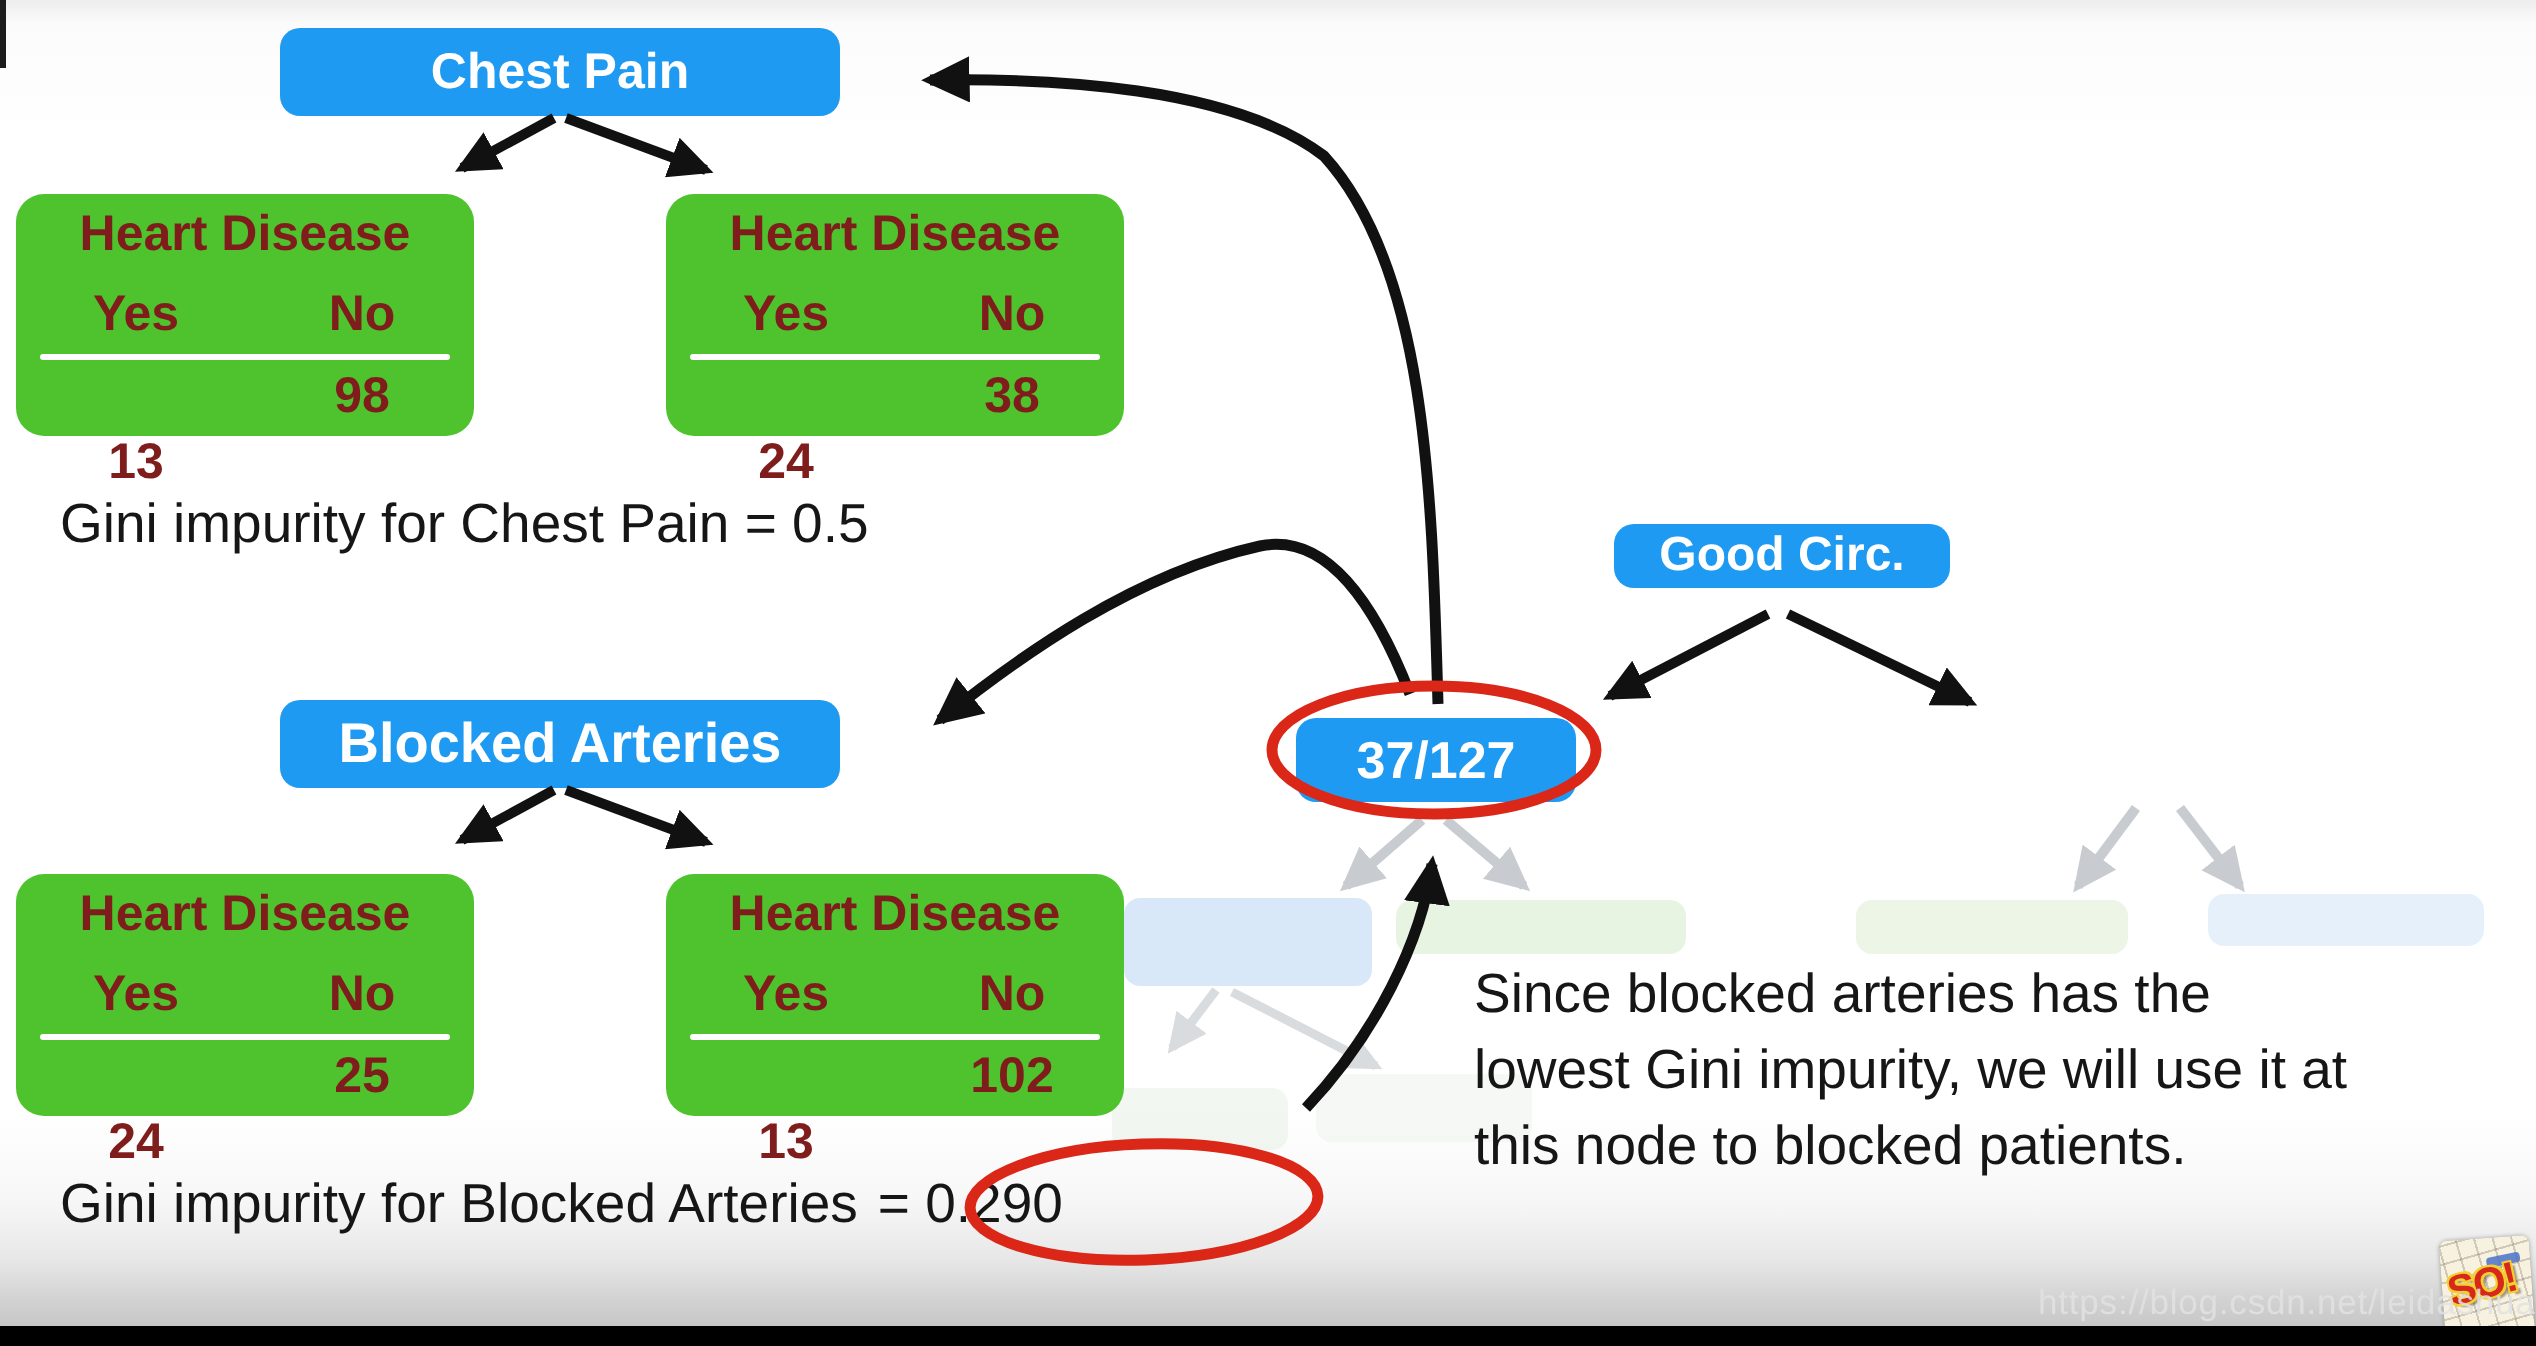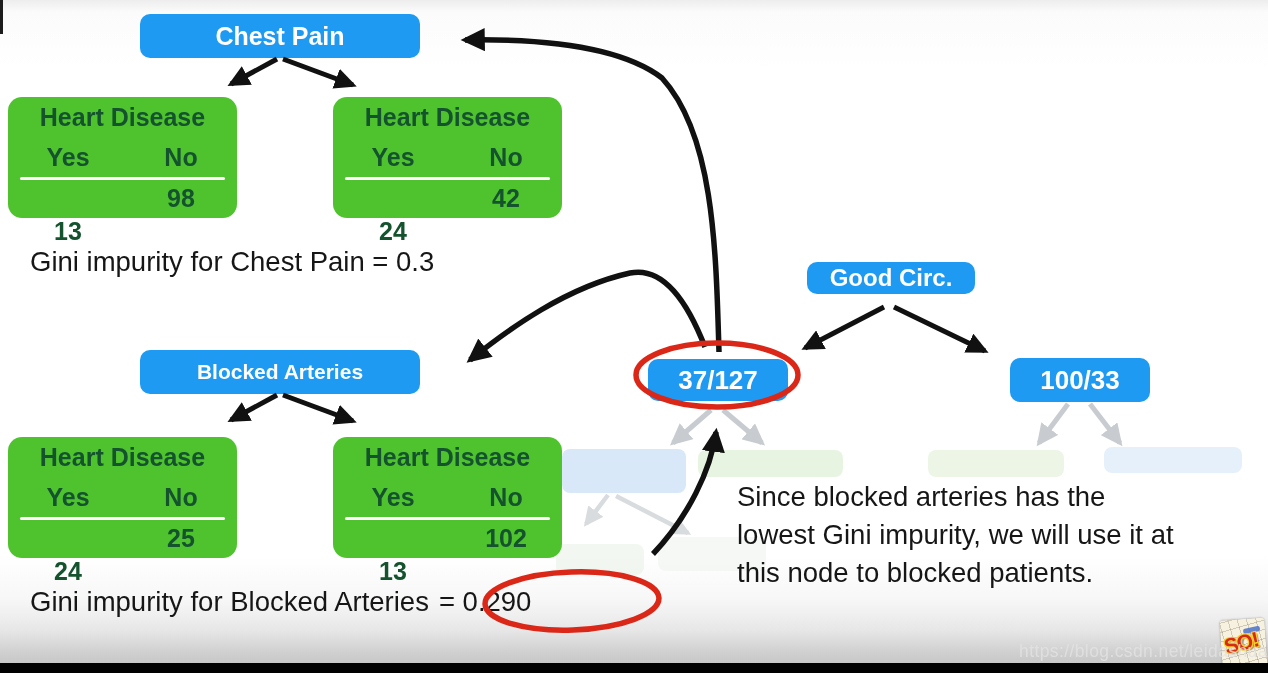--- a/index.html
+++ b/index.html
@@ -8,27 +8,27 @@
     font-family:"Liberation Sans","DejaVu Sans",sans-serif;
     background:linear-gradient(180deg,#ededed 0px,#fbfbfb 12px,#ffffff 70px,#ffffff 555px,#f7f7f7 600px,#e7e7e7 630px,#d2d2d2 650px,#c7c7c7 663px);
     padding-left:22px;
   }
   .edge-sliver{position:absolute;left:0;top:0;width:3px;height:34px;background:#1c1c1c;z-index:4;}
   .node{
     position:absolute;display:flex;align-items:center;justify-content:center;
     background:#1e9af2;color:#fff;font-weight:bold;border-radius:10px;z-index:2;
   }
   .node-cp{left:140px;top:14px;width:280px;height:44px;font-size:25px;}
-  .node-ba{left:140px;top:350px;width:280px;height:44px;font-size:21px;}
+  .node-ba{left:140px;top:350px;width:280px;height:44px;font-size:28px;}
   .node-gc{left:807px;top:262px;width:168px;height:32px;font-size:24px;}
   .node-37{left:648px;top:359px;width:140px;height:42px;font-size:26px;text-align:right;}
   .node-100{left:1010px;top:358px;width:140px;height:44px;font-size:26px;}
   .hdt{
     position:absolute;width:229px;height:121px;background:#4fc32e;border-radius:14px;
-    color:#14532d;font-weight:bold;font-size:25px;z-index:2;
+    color:#7f1d1d;font-weight:bold;font-size:25px;z-index:2;
   }
   .hdt-title{position:absolute;top:6px;left:0;width:100%;text-align:center;}
   .hdt-yes{position:absolute;top:46px;left:60px;transform:translateX(-50%);}
   .hdt-no{position:absolute;top:46px;left:173px;transform:translateX(-50%);}
   .hdt-rule{position:absolute;top:80px;left:12px;width:205px;height:3px;background:#fff;border-radius:2px;}
   .hdt-yv{position:absolute;top:87px;left:60px;transform:translateX(-50%);margin-top:33px;}
   .hdt-nv{position:absolute;top:87px;left:173px;transform:translateX(-50%);}
   .t1{left:8px;top:97px;}  .t2{left:333px;top:97px;}
   .t3{left:8px;top:437px;} .t4{left:333px;top:437px;}
   .gini{position:absolute;color:#161616;font-size:27.5px;z-index:3;white-space:nowrap;}
@@ -88,24 +88,24 @@
     <div class="hdt-yv">13</div>
     <div class="hdt-nv">98</div>
   </div>
 
   <div class="hdt t2">
     <div class="hdt-title">Heart Disease</div>
     <div class="hdt-yes">Yes</div>
     <div class="hdt-no">No</div>
     <div class="hdt-rule"></div>
     <div class="hdt-yv">24</div>
-    <div class="hdt-nv">42</div>
+    <div class="hdt-nv">38</div>
   </div>
 
-  <div class="gini gini1">Gini impurity for Chest Pain = 0.3</div>
+  <div class="gini gini1">Gini impurity for Chest Pain = 0.5</div>
 
   <div class="node node-ba">Blocked Arteries</div>
 
   <div class="hdt t3">
     <div class="hdt-title">Heart Disease</div>
     <div class="hdt-yes">Yes</div>
     <div class="hdt-no">No</div>
     <div class="hdt-rule"></div>
     <div class="hdt-yv">24</div>
     <div class="hdt-nv">25</div>
@@ -117,21 +117,20 @@
     <div class="hdt-no">No</div>
     <div class="hdt-rule"></div>
     <div class="hdt-yv">13</div>
     <div class="hdt-nv">102</div>
   </div>
 
   <div class="gini gini2"><span>Gini impurity for Blocked Arteries</span><span class="circled">= 0.290</span></div>
 
   <div class="node node-gc">Good Circ.</div>
   <div class="node node-37">37/127</div>
-  <div class="node node-100">100/33</div>
 
   <div class="annotation">
     <div>Since blocked arteries has the</div>
     <div>lowest Gini impurity, we will use it at</div>
     <div>this node to blocked patients.</div>
   </div>
 
   <svg class="overlay" viewBox="0 0 1268 673" xmlns="http://www.w3.org/2000/svg">
     <defs>
       <marker id="mb" markerUnits="strokeWidth" markerWidth="4.6" markerHeight="4.2" refX="3.6" refY="2.1" orient="auto">

